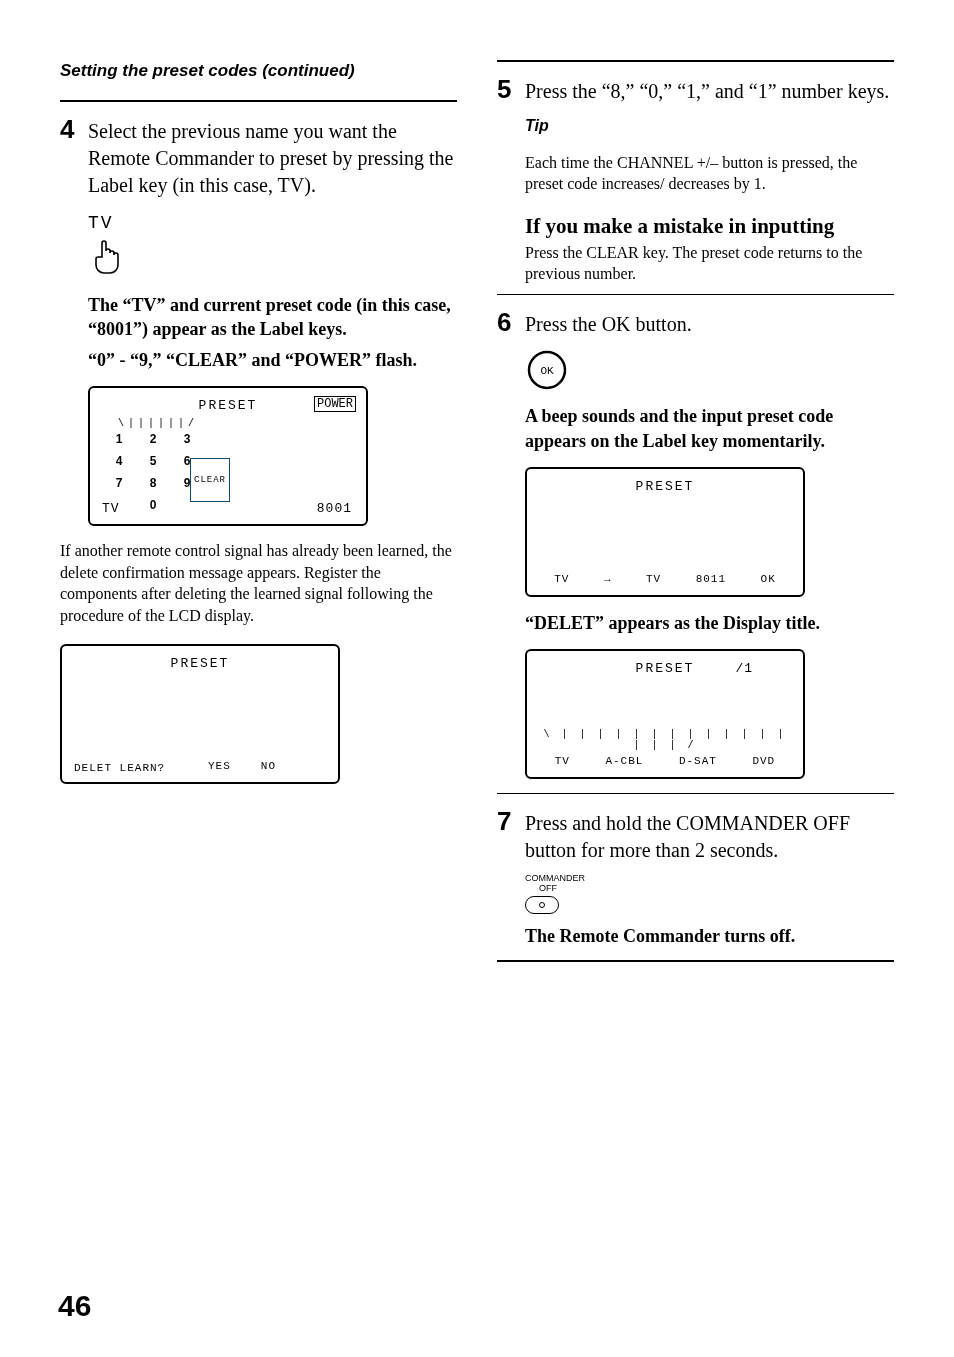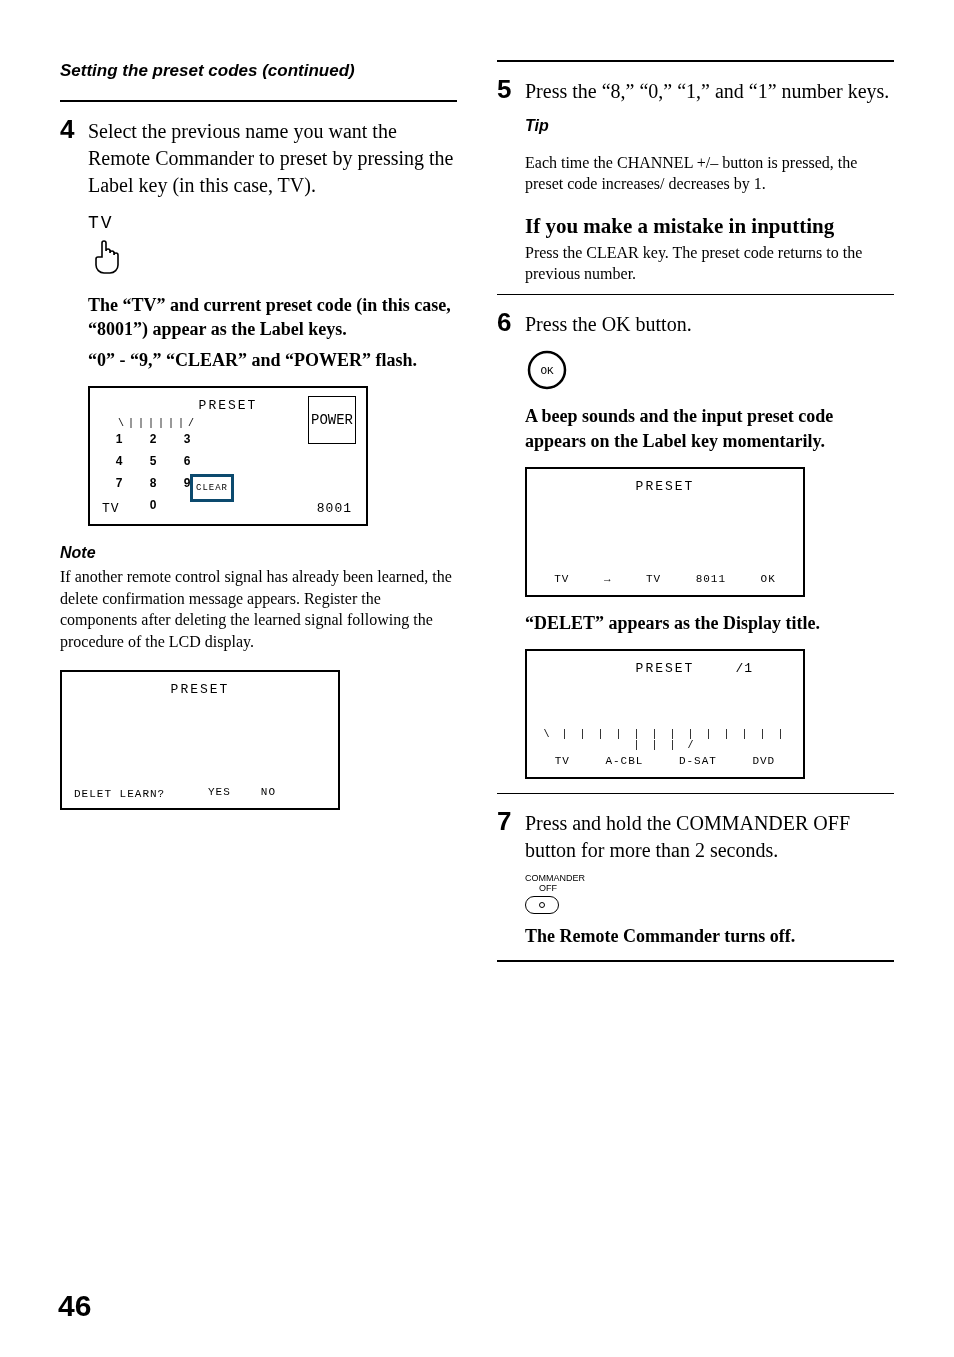--- a/index.html
+++ b/index.html
@@ -73,21 +73,21 @@
     }
     .hand-icon svg { display: block; }
     .body-text {
       font-size: 18px;
       line-height: 1.35;
       margin-bottom: 6px;
       font-weight: bold;
     }
     .lcd {
       border: 2px solid #000;
-      border-radius: 0;
+      border-radius: 6px;
       padding: 10px 12px 8px 12px;
       width: 280px;
       height: 140px;
       position: relative;
       font-family: 'Courier New', monospace;
       font-size: 13px;
       margin: 14px 0;
     }
     .lcd-title {
       position: absolute;
@@ -112,32 +112,32 @@
       gap: 2px 8px;
       font-weight: bold;
       font-family: Arial, sans-serif;
       font-size: 12px;
     }
     .lcd-grid span { text-align: center; }
     .lcd-clear {
       position: absolute;
       bottom: 22px;
       left: 100px;
-      border: 3px solid #0c4a6e;
-      padding: 6px 3px;
+      border: 1px solid #0c4a6e;
+      padding: 16px 3px;
       font-size: 9px;
       letter-spacing: 1px;
     }
     .lcd-power {
       position: absolute;
       top: 8px;
       right: 10px;
       border: 1px solid #000;
-      padding: 15px 2px;
-      font-size: 14px;
+      padding: 0 2px;
+      font-size: 12px;
       letter-spacing: 0;
     }
     .lcd-bottom-left {
       position: absolute;
       bottom: 8px;
       left: 12px;
       letter-spacing: 1px;
     }
     .lcd-bottom-right {
       position: absolute;
@@ -283,21 +283,20 @@
           <span></span>
           <span>0</span>
           <span></span>
         </div>
         <div class="lcd-clear">CLEAR</div>
         <div class="lcd-bottom-left">TV</div>
         <div class="lcd-bottom-right">8001</div>
       </div>
     </div>
 
-    <div class="note-heading">Note</div>
     <div class="note-text">If another remote control signal has already been learned, the delete confirmation message appears. Register the components after deleting the learned signal following the procedure of the LCD display.</div>
 
     <div class="lcd" style="margin-top:18px">
       <div class="lcd-title">PRESET</div>
       <div class="lcd-bottom-left" style="font-size:11px;letter-spacing:1px">DELET LEARN?</div>
       <div class="lcd-yes-no">
         <span>YES</span>
         <span>NO</span>
       </div>
     </div>

